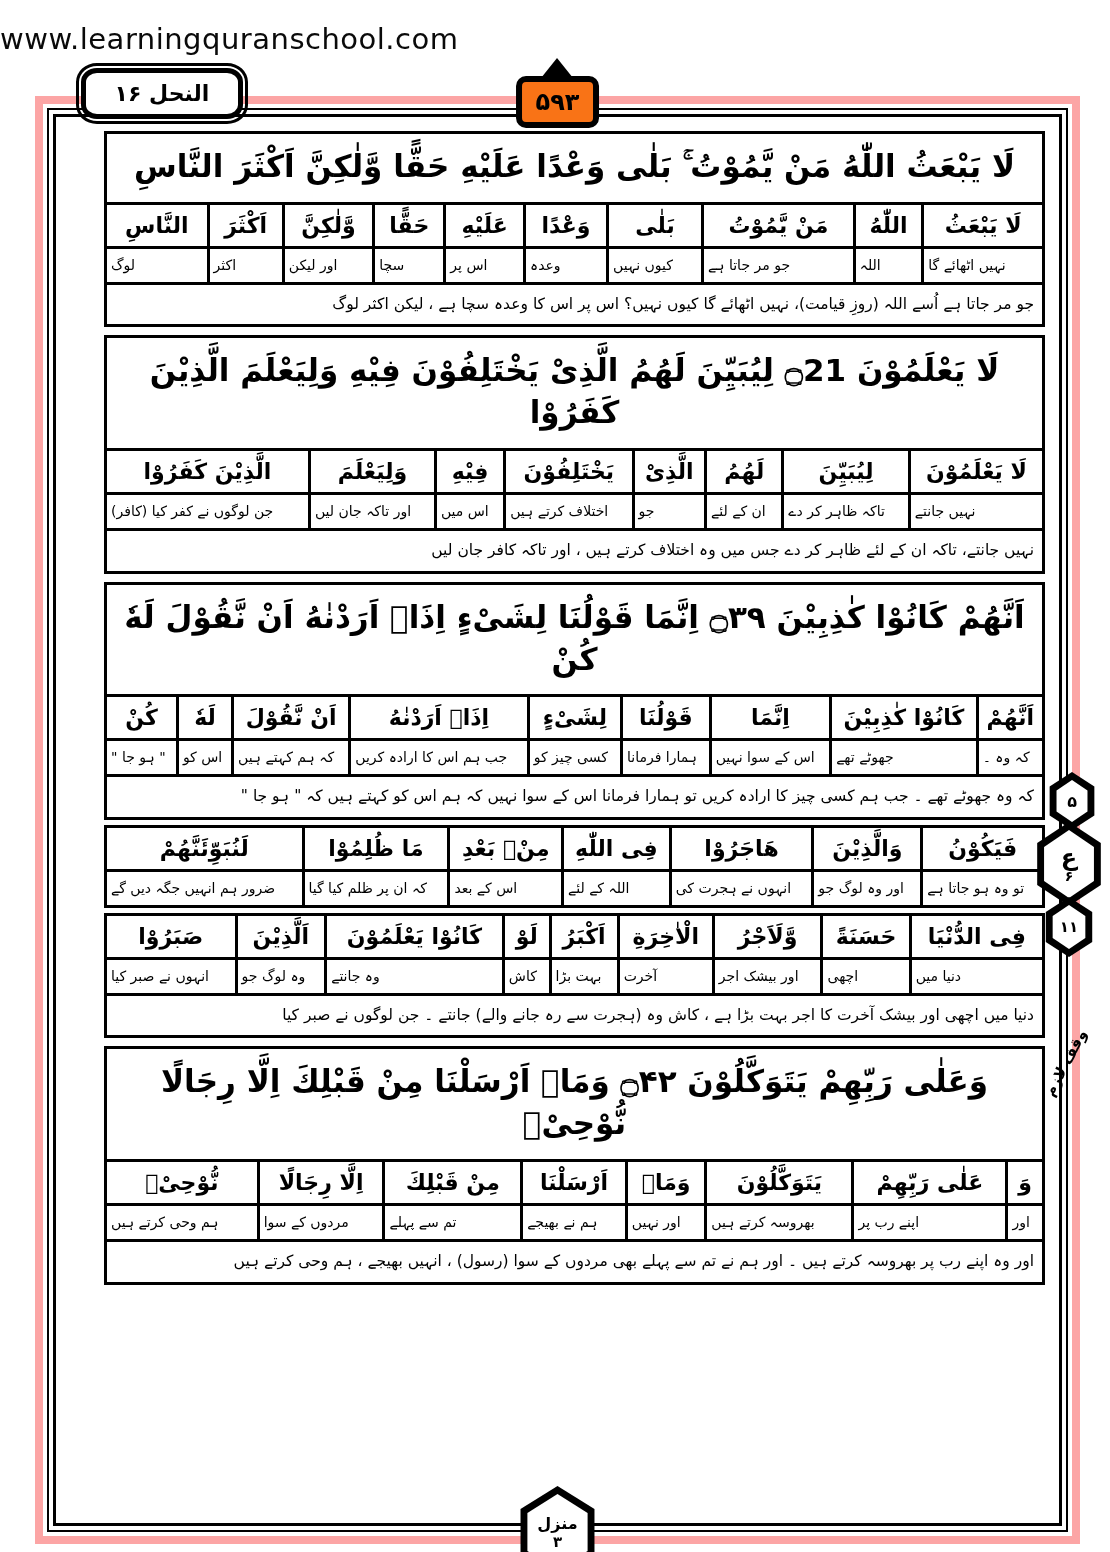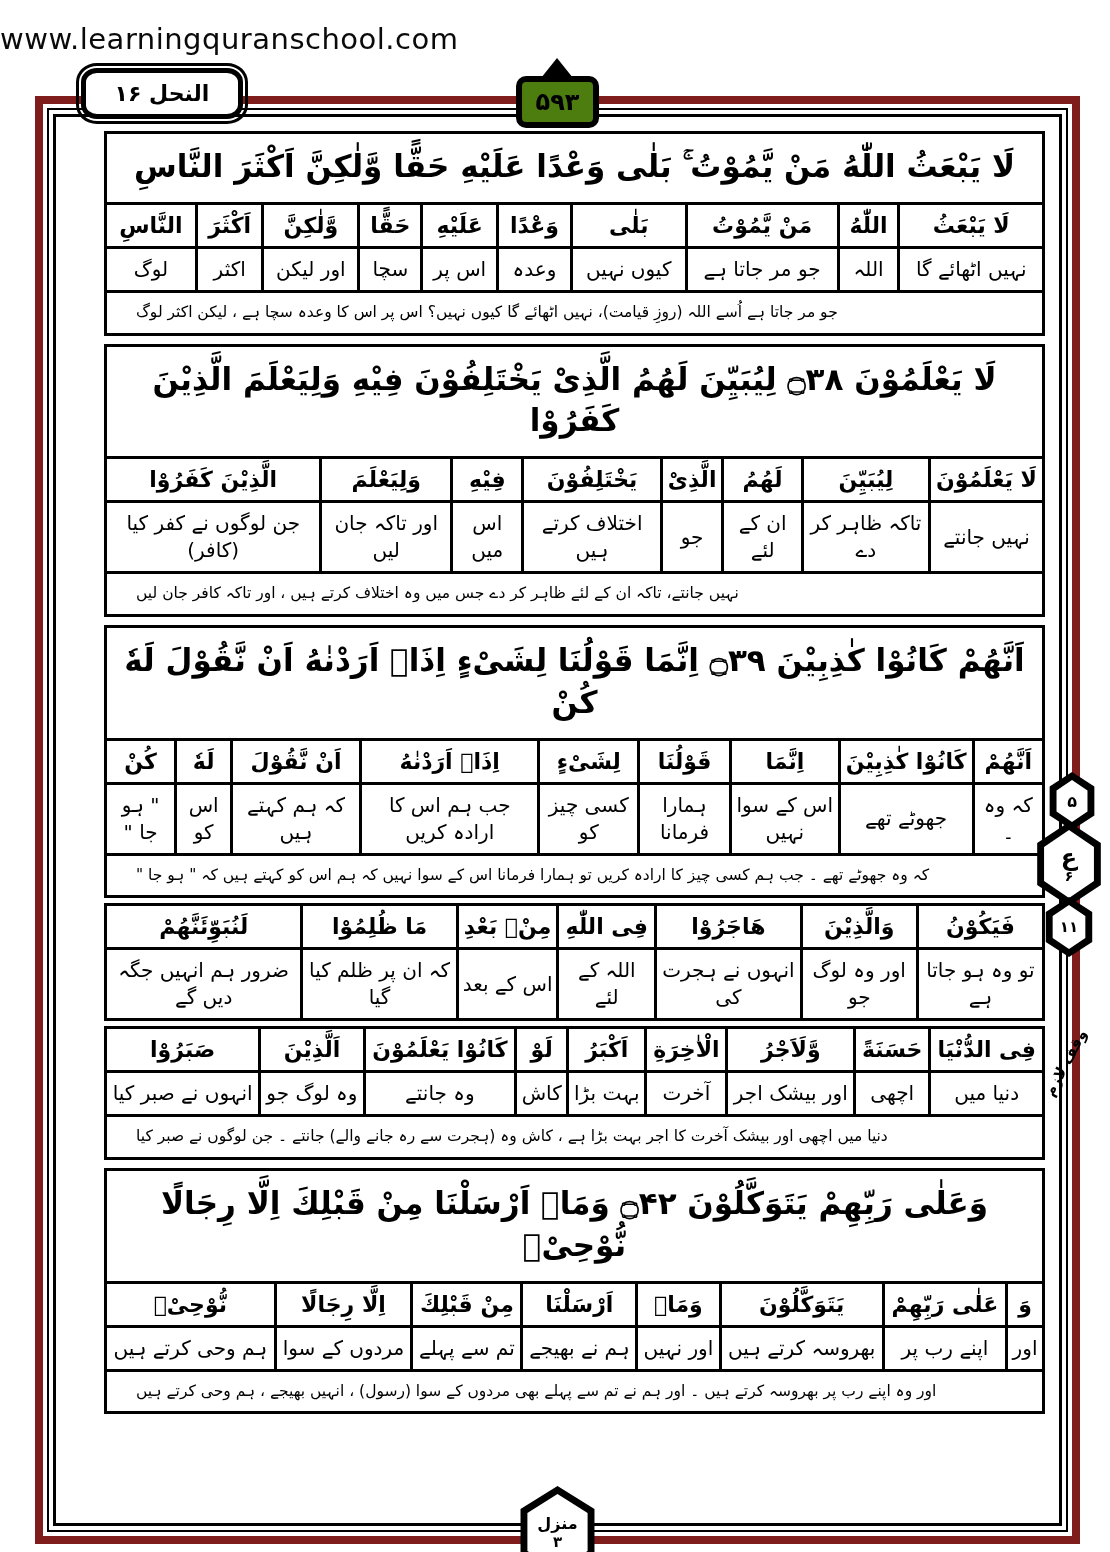--- a/index.html
+++ b/index.html
@@ -10,38 +10,38 @@
   }
   
   .url-header{
     text-align:left;padding-top:22px;height:60px;
     font-size:29px;font-weight:500;letter-spacing:.5px;color:#0a0a0a;
   }
   
   .page-frame{
     position:relative;
     margin:14px 30px 0 35px;
-    border:8px solid #7f1d1d;
+    border:8px solid #fca5a5;
     min-height:1400px;
   }
   .frame-mid{border:2px solid #000;margin:4px;min-height:1388px;}
   .frame-inner{border:3px solid #000;margin:4px;min-height:1374px;padding:14px 14px 18px 14px;}
   
   .cartouche{
     position:absolute;top:-36px;z-index:5;background:#fff;
     border:5px solid #000;outline:3px solid #000;outline-offset:2px;
     border-radius:16px/14px;
     padding:8px 16px;min-width:120px;text-align:center;
     font-size:22px;font-weight:bold;direction:rtl;
   }
   .cartouche.left{left:38px;}
   .cartouche.right{right:40px;}
   .page-medallion{
     position:absolute;top:-28px;left:50%;transform:translateX(-50%);z-index:6;
-    background:#4d7c0f;border:6px solid #000;border-radius:10px;
+    background:#f97316;border:6px solid #000;border-radius:10px;
     padding:6px 14px;font-size:24px;font-weight:bold;text-align:center;direction:rtl;
   }
   .page-medallion::before{
     content:"";position:absolute;top:-24px;left:50%;transform:translateX(-50%);
     border-left:16px solid transparent;border-right:16px solid transparent;
     border-bottom:20px solid #000;
   }
   
   .content{direction:rtl;margin-left:34px;}
   .section{margin-bottom:8px;}
@@ -55,26 +55,26 @@
   table.word-table{
     width:100%;border-collapse:collapse;table-layout:auto;
     margin-top:-3px;direction:rtl;
   }
   table.word-table td{border:3px solid #000;}
   td.word-cell{
     padding:8px 5px;text-align:center;
     font-size:22px;font-weight:bold;white-space:nowrap;
   }
   td.meaning-cell{
-    padding:7px 4px;text-align:center;
-    font-size:20px;line-height:1.35;
+    padding:7px 4px;text-align:left;
+    font-size:14px;line-height:1.35;
   }
   .translation-row{
     border:3px solid #000;margin-top:-3px;
-    padding:9px 29px;text-align:left;
+    padding:9px 8px;text-align:right;
     font-size:15.5px;line-height:1.4;
   }
   
   .hex{position:absolute;z-index:7;}
   .hex .hex-outer{
     width:100%;height:100%;background:#000;
     clip-path:polygon(50% 0,93% 25%,93% 75%,50% 100%,7% 75%,7% 25%);
     display:flex;align-items:center;justify-content:center;
   }
   .hex .hex-in{
@@ -174,21 +174,21 @@
                   <td class="meaning-cell">اور لیکن</td>
                   <td class="meaning-cell">اکثر</td>
                   <td class="meaning-cell">لوگ</td>
                 </tr>
     </tbody>
             </table>
     <div class="translation-row">جو مر جاتا ہے اُسے اللہ (روزِ قیامت)، نہیں اٹھائے گا کیوں نہیں؟ اس پر اس کا وعدہ سچا ہے ، لیکن اکثر لوگ</div>
   </div>
 
   <div class="section">
-    <div class="quran-line">لَا يَعْلَمُوْنَ ۝۳۸ لِيُبَيِّنَ لَهُمُ الَّذِىْ يَخْتَلِفُوْنَ فِيْهِ وَلِيَعْلَمَ الَّذِيْنَ كَفَرُوْا</div>
+    <div class="quran-line">لَا يَعْلَمُوْنَ ۝21 لِيُبَيِّنَ لَهُمُ الَّذِىْ يَخْتَلِفُوْنَ فِيْهِ وَلِيَعْلَمَ الَّذِيْنَ كَفَرُوْا</div>
     <table class="word-table">
       <tbody>
                 <tr class="word-row">
                   <td class="word-cell">لَا يَعْلَمُوْنَ</td>
                   <td class="word-cell">لِيُبَيِّنَ</td>
                   <td class="word-cell">لَهُمُ</td>
                   <td class="word-cell">الَّذِىْ</td>
                   <td class="word-cell">يَخْتَلِفُوْنَ</td>
                   <td class="word-cell">فِيْهِ</td>
                   <td class="word-cell">وَلِيَعْلَمَ</td>

